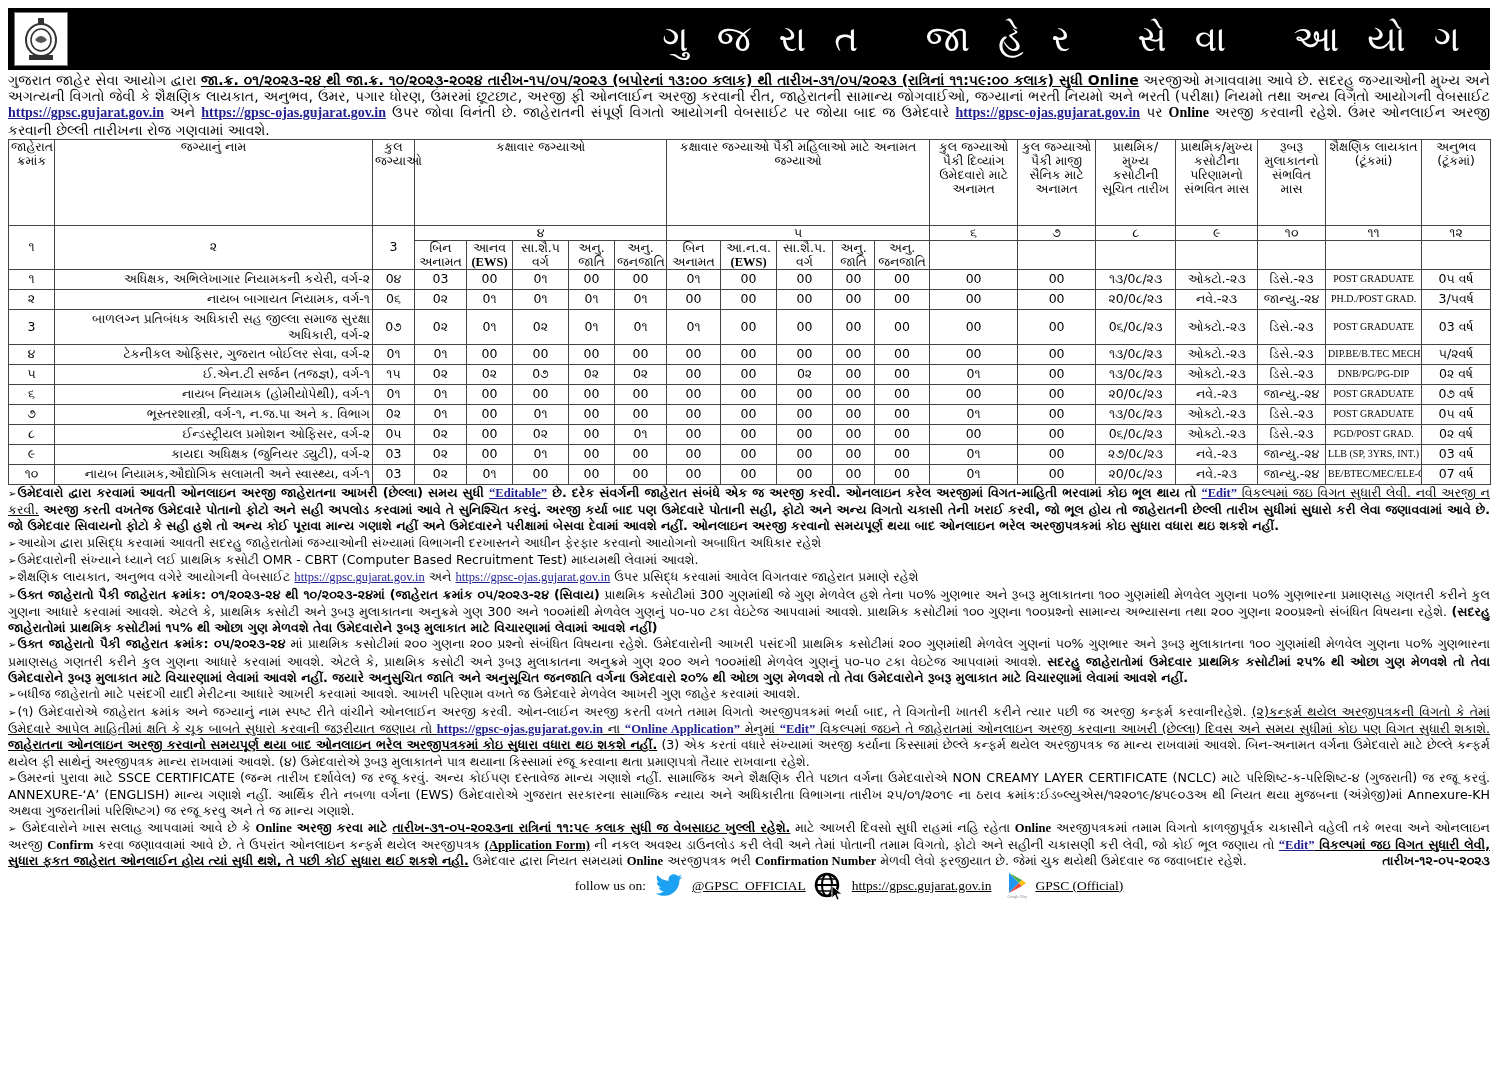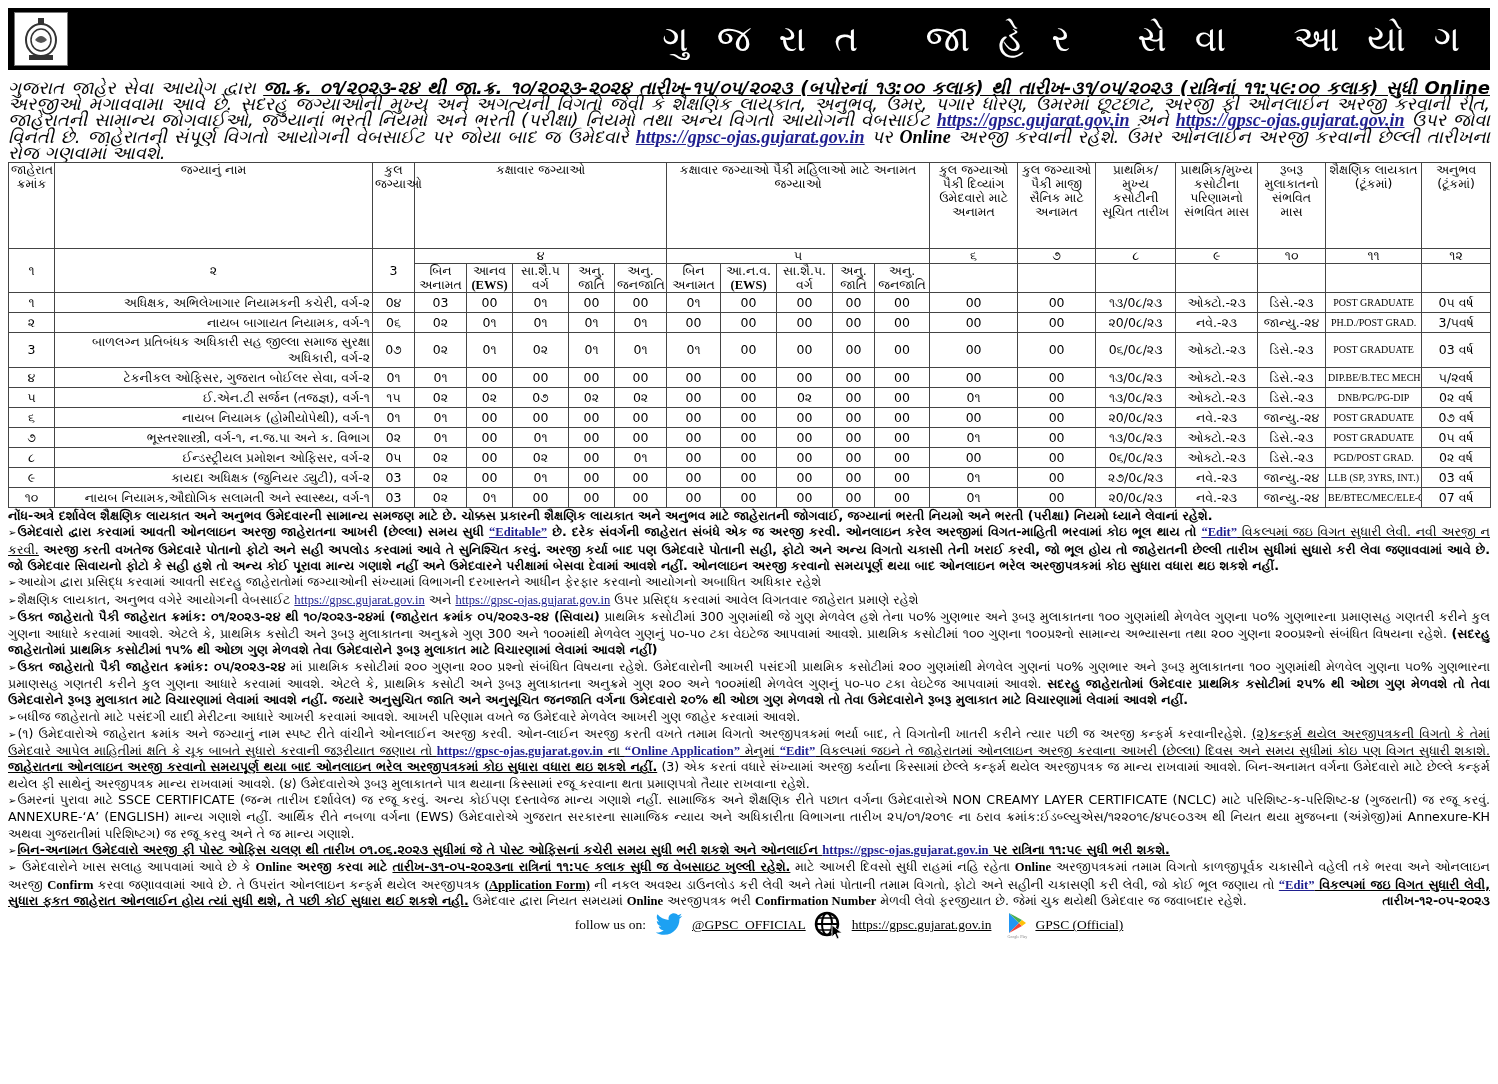--- a/index.html
+++ b/index.html
@@ -1,21 +1,21 @@
 <!DOCTYPE html>
 <html><head>
 <meta charset="utf-8">
 <style>
   html, body { margin:0; padding:0; background:#fff; }
   body { width:1498px; height:1084px; overflow:hidden; font-family:"DejaVu Sans", sans-serif; color:#000; position:relative; }
   .page { position:absolute; left:8px; top:8px; width:1482px; }
   .header { position:relative; height:58px; background:#000; border:2px solid #000; }
   .logo-box { position:absolute; left:4px; top:2px; width:52px; height:52px; background:#fff; border:1px solid #777; display:flex; align-items:center; justify-content:center; }
   .title { position:absolute; left:60px; right:0; top:0; height:58px; color:#fff; text-align:right; font-size:36px; letter-spacing:28px; line-height:58px; }
-  .intro { font-size:18px; line-height:16.2px; margin-top:10px; text-align:justify;font-style:italic; }
+  .intro { font-size:14px; line-height:16.2px; margin-top:2px; text-align:justify; }
   .intro b, .notes b { font-weight:bold; }
   .u { text-decoration:underline; }
   .link { color:#1f1f8f; text-decoration:underline; font-family:"Liberation Serif", serif; font-weight:bold; }
   .link-n { color:#1f1f8f; text-decoration:underline; font-family:"Liberation Serif", serif; }
   table.posts { border-collapse:collapse; width:1482px; table-layout:fixed; font-size:12.5px; margin-top:1px; }
   table.posts th, table.posts td { border:1px solid #444; padding:0 2px; text-align:center; vertical-align:middle; font-weight:normal; }
   table.posts th { line-height:14px; }
   table.posts td { height:19px; line-height:16px; }
   table.posts td.name { text-align:right; white-space:nowrap; overflow:hidden; }
   table.posts tr.tall td { height:34px; }
@@ -342,30 +342,29 @@
           <td>૨0/0૮/૨૩</td>
           <td>નવે.-૨૩</td>
           <td>જાન્યુ.-૨૪</td>
           <td class="qual">BE/BTEC/MEC/ELE-CHE</td>
           <td>07 વર્ષ</td>
         </tr>
       </tbody>
   </table>
 
   <div class="notes">
-    <p><b>નોંધ-અત્રે દર્શાવેલ શૈક્ષણિક લાયકાત અને અનુભવ ઉમેદવારની સામાન્ય સમજણ માટે છે. ચોક્કસ પ્રકારની શૈક્ષણિક લાયકાત અને અનુભવ માટે જાહેરાતની જોગવાઈ, જગ્યાનાં ભરતી નિયમો અને ભરતી (પરીક્ષા) નિયમો ધ્યાને લેવાનાં રહેશે.</b></p>
     <p class="bullet"><b>ઉમેદવારો દ્વારા કરવામાં આવતી ઓનલાઇન અરજી જાહેરાતના આખરી (છેલ્લા) સમય સુધી </b><a class="link">“Editable”</a><b> છે. દરેક સંવર્ગની જાહેરાત સંબંધે એક જ અરજી કરવી. ઓનલાઇન કરેલ અરજીમાં વિગત-માહિતી ભરવામાં કોઇ ભૂલ થાય તો </b><a class="link">“Edit”</a><span class="u"> વિકલ્પમાં જઇ વિગત સુધારી લેવી. નવી અરજી ન કરવી.</span><b> અરજી કરતી વખતેજ ઉમેદવારે પોતાનો ફોટો અને સહી અપલોડ કરવામાં આવે તે સુનિશ્ચિત કરવું. અરજી કર્યા બાદ પણ ઉમેદવારે પોતાની સહી, ફોટો અને અન્ય વિગતો ચકાસી તેની ખરાઈ કરવી, જો ભૂલ હોય તો જાહેરાતની છેલ્લી તારીખ સુધીમાં સુધારો કરી લેવા જણાવવામાં આવે છે. જો ઉમેદવાર સિવાયનો ફોટો કે સહી હશે તો અન્ય કોઈ પૂરાવા માન્ય ગણાશે નહીં અને ઉમેદવારને પરીક્ષામાં બેસવા દેવામાં આવશે નહીં. ઓનલાઇન અરજી કરવાનો સમયપૂર્ણ થયા બાદ ઓનલાઇન ભરેલ અરજીપત્રકમાં કોઇ સુધારા વધારા થઇ શકશે નહીં.</b></p>
     <p class="bullet">આયોગ દ્વારા પ્રસિદ્ધ કરવામાં આવતી સદરહુ જાહેરાતોમાં જગ્યાઓની સંખ્યામાં વિભાગની દરખાસ્તને આધીન ફેરફાર કરવાનો આયોગનો અબાધિત અધિકાર રહેશે</p>
+    <p class="bullet">ઉમેદવારોની સંખ્યાને ધ્યાને લઈ પ્રાથમિક કસોટી OMR - CBRT (Computer Based Recruitment Test) માધ્યમથી લેવામાં આવશે.</p>
     <p class="bullet"><span>શૈક્ષણિક લાયકાત, અનુભવ વગેરે આયોગની વેબસાઈટ </span><a class="link-n">https://gpsc.gujarat.gov.in</a><span> અને </span><a class="link-n">https://gpsc-ojas.gujarat.gov.in</a><span> ઉપર પ્રસિદ્ધ કરવામાં આવેલ વિગતવાર જાહેરાત પ્રમાણે રહેશે</span></p>
     <p class="bullet"><b>ઉક્ત જાહેરાતો પૈકી જાહેરાત ક્રમાંક: ૦૧/૨૦૨૩-૨૪ થી ૧૦/૨૦૨૩-૨૪માં (જાહેરાત ક્રમાંક ૦૫/૨૦૨૩-૨૪ (સિવાય)</b><span> પ્રાથમિક કસોટીમાં 300 ગુણમાંથી જે ગુણ મેળવેલ હશે તેના ૫૦% ગુણભાર અને રૂબરૂ મુલાકાતના ૧૦૦ ગુણમાંથી મેળવેલ ગુણના ૫૦% ગુણભારના પ્રમાણસહ ગણતરી કરીને કુલ ગુણના આધારે કરવામાં આવશે. એટલે કે, પ્રાથમિક કસોટી અને રૂબરૂ મુલાકાતના અનુક્રમે ગુણ 300 અને ૧૦૦માંથી મેળવેલ ગુણનું ૫૦-૫૦ ટકા વેઇટેજ આપવામાં આવશે. પ્રાથમિક કસોટીમાં ૧૦૦ ગુણના ૧૦૦પ્રશ્નો સામાન્ય અભ્યાસના તથા ૨૦૦ ગુણના ૨૦૦પ્રશ્નો સંબંધિત વિષયના રહેશે. </span><b>(સદરહુ જાહેરાતોમાં પ્રાથમિક કસોટીમાં ૧૫% થી ઓછા ગુણ મેળવશે તેવા ઉમેદવારોને રૂબરૂ મુલાકાત માટે વિચારણામાં લેવામાં આવશે નહીં)</b></p>
     <p class="bullet"><b>ઉક્ત જાહેરાતો પૈકી જાહેરાત ક્રમાંક: ૦૫/૨૦૨૩-૨૪</b><span> માં પ્રાથમિક કસોટીમાં ૨૦૦ ગુણના ૨૦૦ પ્રશ્નો સંબંધિત વિષયના રહેશે. ઉમેદવારોની આખરી પસંદગી પ્રાથમિક કસોટીમાં ૨૦૦ ગુણમાંથી મેળવેલ ગુણનાં ૫૦% ગુણભાર અને રૂબરૂ મુલાકાતના ૧૦૦ ગુણમાંથી મેળવેલ ગુણના ૫૦% ગુણભારના પ્રમાણસહ ગણતરી કરીને કુલ ગુણના આધારે કરવામાં આવશે. એટલે કે, પ્રાથમિક કસોટી અને રૂબરૂ મુલાકાતના અનુક્રમે ગુણ ૨૦૦ અને ૧૦૦માંથી મેળવેલ ગુણનું ૫૦-૫૦ ટકા વેઇટેજ આપવામાં આવશે. </span><b>સદરહુ જાહેરાતોમાં ઉમેદવાર પ્રાથમિક કસોટીમાં ૨૫% થી ઓછા ગુણ મેળવશે તો તેવા ઉમેદવારોને રૂબરૂ મુલાકાત માટે વિચારણામાં લેવામાં આવશે નહીં. જયારે અનુસુચિત જાતિ અને અનુસૂચિત જનજાતિ વર્ગના ઉમેદવારો ૨૦% થી ઓછા ગુણ મેળવશે તો તેવા ઉમેદવારોને રૂબરૂ મુલાકાત માટે વિચારણામાં લેવામાં આવશે નહીં.</b></p>
     <p class="bullet">બધીજ જાહેરાતો માટે પસંદગી યાદી મેરીટના આધારે આખરી કરવામાં આવશે. આખરી પરિણામ વખતે જ ઉમેદવારે મેળવેલ આખરી ગુણ જાહેર કરવામાં આવશે.</p>
     <p class="bullet"><span>(૧) ઉમેદવારોએ જાહેરાત ક્રમાંક અને જગ્યાનું નામ સ્પષ્ટ રીતે વાંચીને ઓનલાઈન અરજી કરવી. ઓન-લાઈન અરજી કરતી વખતે તમામ વિગતો અરજીપત્રકમાં ભર્યા બાદ, તે વિગતોની ખાતરી કરીને ત્યાર પછી જ અરજી કન્ફર્મ કરવાનીરહેશે. </span><span class="u">(૨)કન્ફર્મ થયેલ અરજીપત્રકની વિગતો કે તેમાં ઉમેદવારે આપેલ માહિતીમાં ક્ષતિ કે ચૂક બાબતે સુધારો કરવાની જરૂરીયાત જણાય તો </span><a class="link">https://gpsc-ojas.gujarat.gov.in</a><span class="u"> ના </span><b class="ser u" style="color:#1f1f8f">“Online Application”</b><span class="u"> મેનુમાં </span><b class="ser u" style="color:#1f1f8f">“Edit”</b><span class="u"> વિકલ્પમાં જઇને તે જાહેરાતમાં ઓનલાઇન અરજી કરવાના આખરી (છેલ્લા) દિવસ અને સમય સુધીમાં કોઇ પણ વિગત સુધારી શકાશે. </span><b class="u">જાહેરાતના ઓનલાઇન અરજી કરવાનો સમયપૂર્ણ થયા બાદ ઓનલાઇન ભરેલ અરજીપત્રકમાં કોઇ સુધારા વધારા થઇ શકશે નહીં.</b><span> (3) એક કરતાં વધારે સંખ્યામાં અરજી કર્યાના કિસ્સામાં છેલ્લે કન્ફર્મ થયેલ અરજીપત્રક જ માન્ય રાખવામાં આવશે. બિન-અનામત વર્ગના ઉમેદવારો માટે છેલ્લે કન્ફર્મ થયેલ ફી સાથેનું અરજીપત્રક માન્ય રાખવામાં આવશે. (૪) ઉમેદવારોએ રૂબરૂ મુલાકાતને પાત્ર થયાના કિસ્સામાં રજૂ કરવાના થતા પ્રમાણપત્રો તૈયાર રાખવાના રહેશે.</span></p>
     <p class="bullet">ઉમરનાં પુરાવા માટે SSCE CERTIFICATE (જન્મ તારીખ દર્શાવેલ) જ રજૂ કરવું. અન્ય કોઈપણ દસ્તાવેજ માન્ય ગણાશે નહીં. સામાજિક અને શૈક્ષણિક રીતે પછાત વર્ગના ઉમેદવારોએ NON CREAMY LAYER CERTIFICATE (NCLC) માટે પરિશિષ્ટ-ક-પરિશિષ્ટ-૪ (ગુજરાતી) જ રજૂ કરવું. ANNEXURE-‘A’ (ENGLISH) માન્ય ગણાશે નહીં. આર્થિક રીતે નબળા વર્ગના (EWS) ઉમેદવારોએ ગુજરાત સરકારના સામાજિક ન્યાય અને અધિકારીતા વિભાગના તારીખ ૨૫/૦૧/૨૦૧૯ ના ઠરાવ ક્રમાંક:ઈડબ્લ્યુએસ/૧૨૨૦૧૯/૪૫૯૦૩અ થી નિયત થયા મુજબના (અંગ્રેજી)માં Annexure-KH અથવા ગુજરાતીમાં પરિશિષ્ટગ) જ રજૂ કરવુ અને તે જ માન્ય ગણાશે.</p>
-    <p class="bullet"><b class="u">બિન-અનામત ઉમેદવારો અરજી ફી પોસ્ટ ઓફિસ ચલણ થી તારીખ ૦૧.૦૬.૨૦૨૩ સુધીમાં જે તે પોસ્ટ ઓફિસનાં કચેરી સમય સુધી ભરી શકશે અને ઓનલાઈન </b><a class="link">https://gpsc-ojas.gujarat.gov.in</a><b class="u"> પર રાત્રિના ૧૧:૫૯ સુધી ભરી શકશે.</b></p>
     <p class="bullet"><span> ઉમેદવારોને ખાસ સલાહ આપવામાં આવે છે કે </span><b class="ser">Online</b><b> અરજી કરવા માટે </b><b class="u">તારીખ-૩૧-૦૫-૨૦૨૩ના રાત્રિનાં ૧૧:૫૯ કલાક સુધી જ વેબસાઇટ ખુલ્લી રહેશે.</b><span> માટે આખરી દિવસો સુધી રાહમાં નહિ રહેતા </span><b class="ser">Online</b><span> અરજીપત્રકમાં તમામ વિગતો કાળજીપૂર્વક ચકાસીને વહેલી તકે ભરવા અને ઓનલાઇન અરજી </span><b class="ser">Confirm</b><span> કરવા જણાવવામાં આવે છે. તે ઉપરાંત ઓનલાઇન કન્ફર્મ થયેલ અરજીપત્રક </span><b class="ser u">(Application Form)</b><span> ની નકલ અવશ્ય ડાઉનલોડ કરી લેવી અને તેમાં પોતાની તમામ વિગતો, ફોટો અને સહીની ચકાસણી કરી લેવી, જો કોઈ ભૂલ જણાય તો </span><a class="link">“Edit”</a><b class="u"> વિકલ્પમાં જઇ વિગત સુધારી લેવી, સુધારા ફકત જાહેરાત ઓનલાઈન હોય ત્યાં સુધી થશે, તે પછી કોઈ સુધારા થઈ શકશે નહી.</b><span> ઉમેદવાર દ્વારા નિયત સમયમાં </span><b class="ser">Online</b><span> અરજીપત્રક ભરી </span><b class="ser">Confirmation Number</b><span> મેળવી લેવો ફરજીયાત છે. જેમાં ચુક થયેથી ઉમેદવાર જ જવાબદાર રહેશે.</span><b class="date-right">તારીખ-૧૨-૦૫-૨૦૨૩</b></p>
   </div>
 
   <div class="footer">
     <span>follow us on:</span>
     <span class="ico">
       <svg width="30" height="24" viewBox="0 0 24 20">
           <path d="M23 2.5c-.8.4-1.7.6-2.6.7.9-.6 1.6-1.4 2-2.5-.9.5-1.9.9-2.9 1.1C18.6.9 17.4.3 16.1.3c-2.5 0-4.5 2-4.5 4.5 0 .4 0 .7.1 1C7.9 5.6 4.6 3.8 2.4 1.1c-.4.7-.6 1.4-.6 2.3 0 1.6.8 2.9 2 3.8-.7 0-1.4-.2-2-.6v.1c0 2.2 1.6 4 3.6 4.4-.4.1-.8.2-1.2.2-.3 0-.6 0-.8-.1.6 1.8 2.2 3.1 4.2 3.1-1.5 1.2-3.5 1.9-5.6 1.9H1c2 1.3 4.4 2 6.9 2 8.3 0 12.8-6.9 12.8-12.8v-.6c.9-.6 1.6-1.4 2.3-2.3z" fill="#1da1f2"></path>
         </svg>
     </span>

